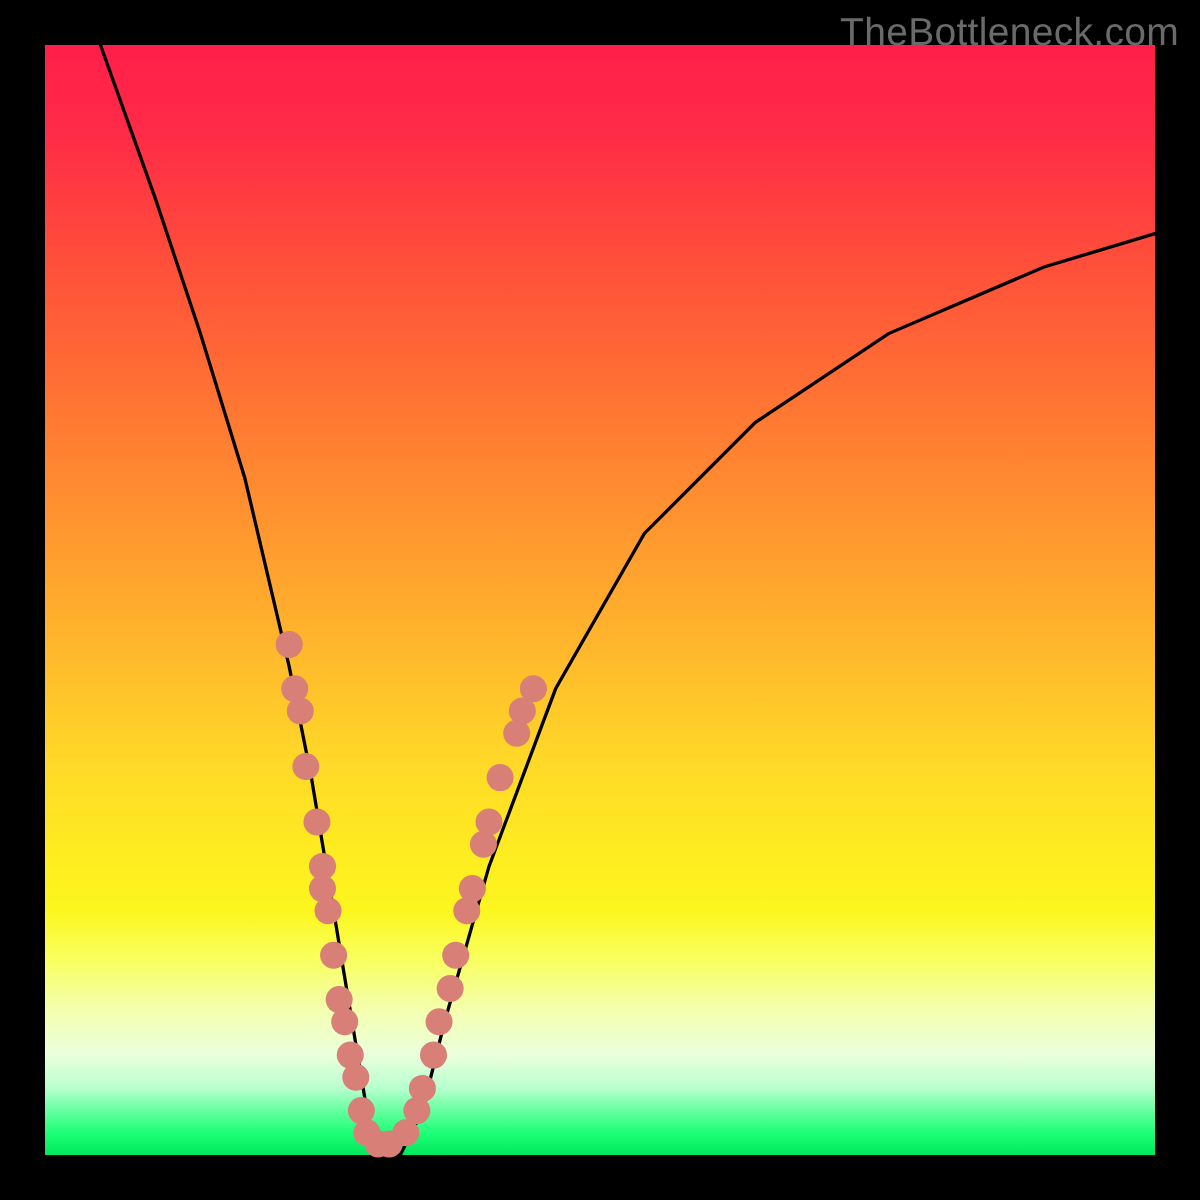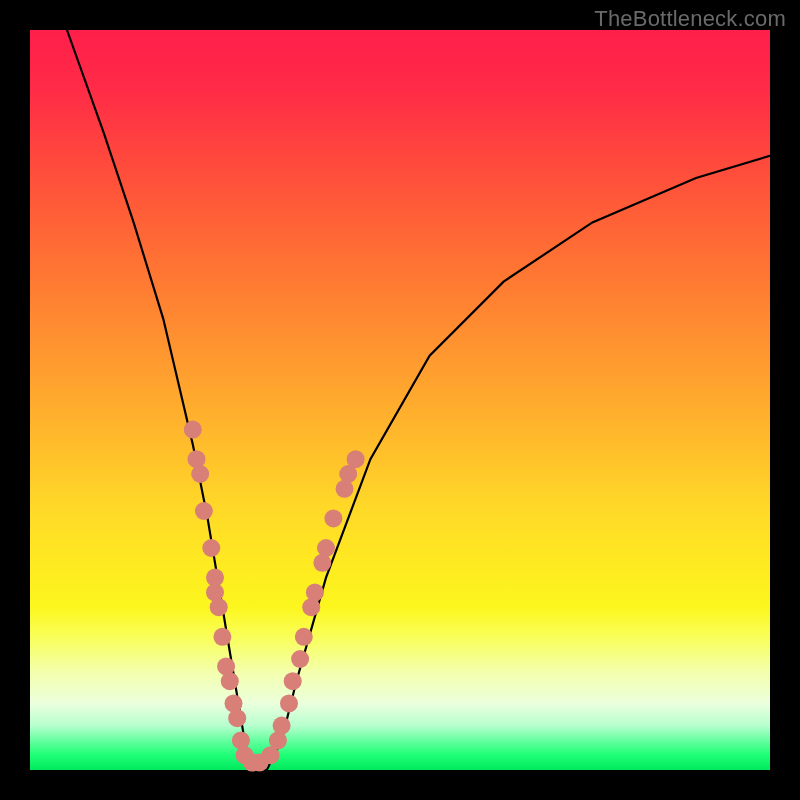--- a/index.html
+++ b/index.html
@@ -43,21 +43,21 @@
       #66ffa0 96%,
       #1eff77 98%,
       #00e85c 100%
     );
   }
   .watermark {
     position: absolute;
     top: 6px;
     right: 14px;
     color: #6a6a6a;
-    font-size: 22px;
+    font-size: 26px;
     font-weight: 500;
     letter-spacing: 0.2px;
     user-select: none;
   }
   svg.curve {
     position: absolute;
     left: 0;
     top: 0;
     width: 740px;
     height: 740px;

